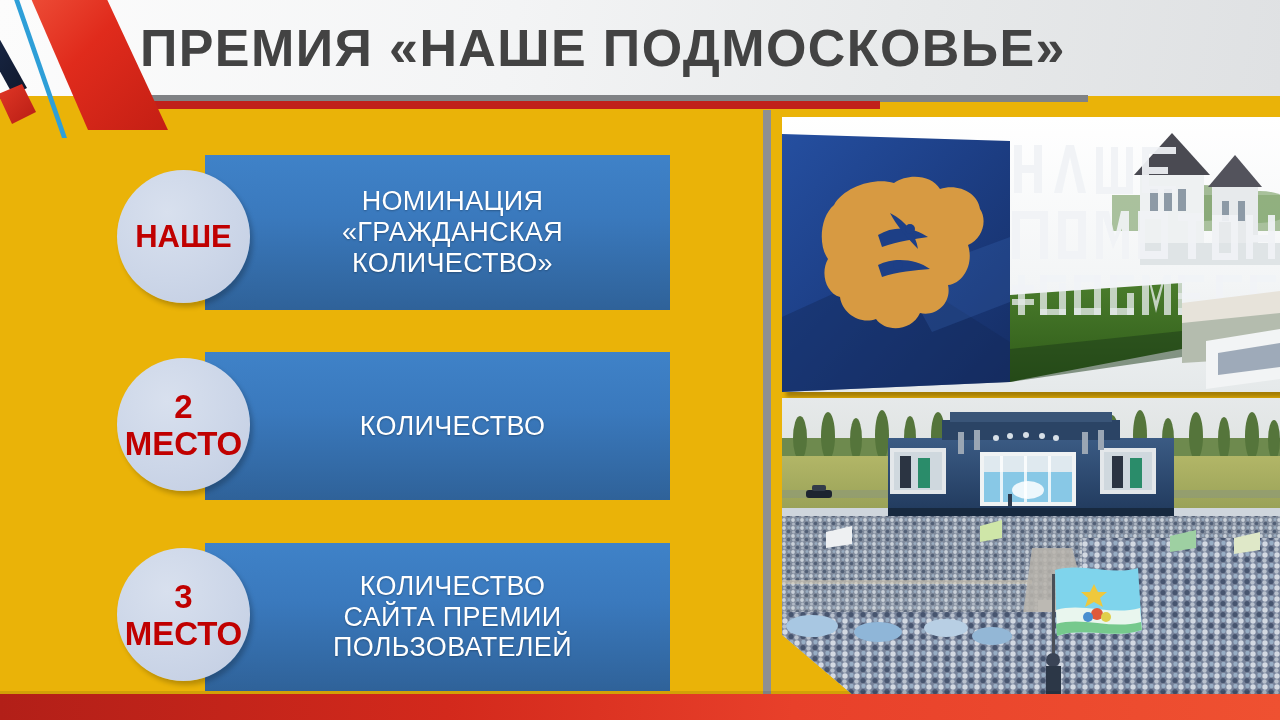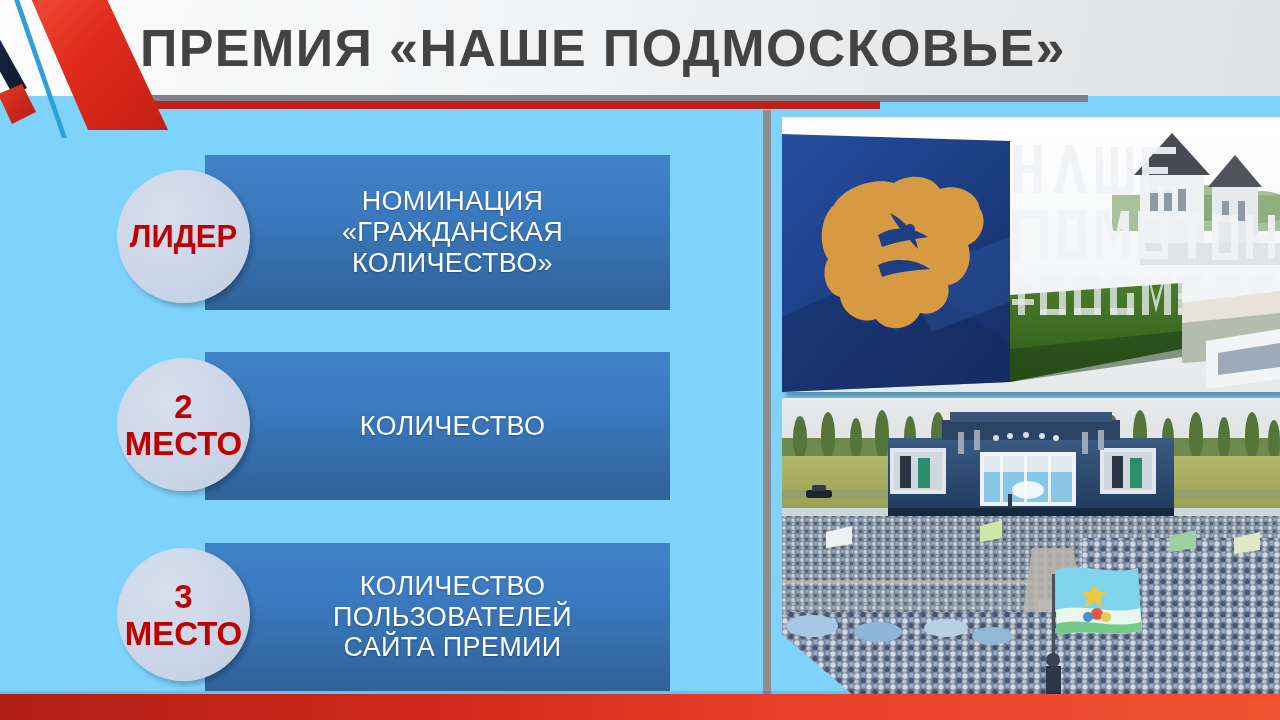--- a/index.html
+++ b/index.html
@@ -6,21 +6,21 @@
   * { box-sizing: border-box; margin: 0; padding: 0; }
   html, body {
     width: 1280px; height: 720px;
     overflow: hidden;
     font-family: "Liberation Sans", sans-serif;
     background: #ffffff;
   }
   #slide {
     position: relative;
     width: 1280px; height: 720px;
-    background: #7dd3fc;
+    background: #eab308;
     overflow: hidden;
   }
 
   
   .header-band {
     position: absolute;
     left: 0; top: 0;
     width: 1280px; height: 96px;
     background: linear-gradient(100deg, #fcfcfc 0%, #f3f4f5 40%, #e7e9ea 72%, #dfe1e3 100%);
   }
@@ -166,42 +166,42 @@
 
   <div class="badge-row" style="left:0; top:0;">
     <div class="badge-bar" style="left:205px; top:155px; width:465px; height:155px; font-size:27px;">
       <div>
         <div>НОМИНАЦИЯ</div>
         <div>«ГРАЖДАНСКАЯ</div>
         <div>КОЛИЧЕСТВО»</div>
       </div>
     </div>
     <div class="badge-circle" style="left:117px; top:170px; width:133px; height:133px; font-size:31px;">
-      <span class="cl">ЛИДЕР</span>
+      <span class="cl">НАШЕ</span>
     </div>
   </div>
 
   <div class="badge-row" style="left:0; top:0;">
     <div class="badge-bar" style="left:205px; top:352px; width:465px; height:148px; font-size:27px;">
       <div>
         <div>КОЛИЧЕСТВО</div>
       </div>
     </div>
     <div class="badge-circle" style="left:117px; top:358px; width:133px; height:133px; font-size:33px;">
       <span class="cl">2</span>
       <span class="cl" style="margin-top:4px;">МЕСТО</span>
     </div>
   </div>
 
   <div class="badge-row" style="left:0; top:0;">
     <div class="badge-bar" style="left:205px; top:543px; width:465px; height:148px; font-size:27px;">
       <div>
         <div>КОЛИЧЕСТВО</div>
+        <div>САЙТА ПРЕМИИ</div>
         <div>ПОЛЬЗОВАТЕЛЕЙ</div>
-        <div>САЙТА ПРЕМИИ</div>
       </div>
     </div>
     <div class="badge-circle" style="left:117px; top:548px; width:133px; height:133px; font-size:33px;">
       <span class="cl">3</span>
       <span class="cl" style="margin-top:4px;">МЕСТО</span>
     </div>
   </div>
 
   <div class="divider-v"></div>
 

